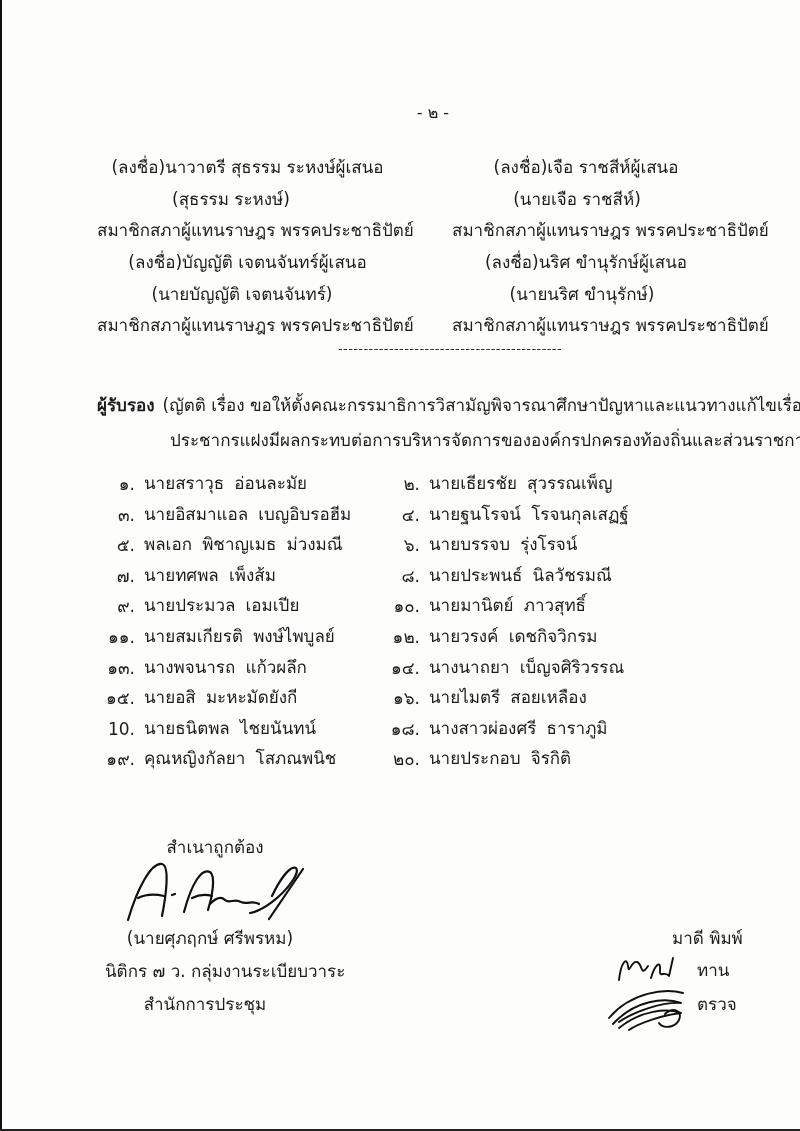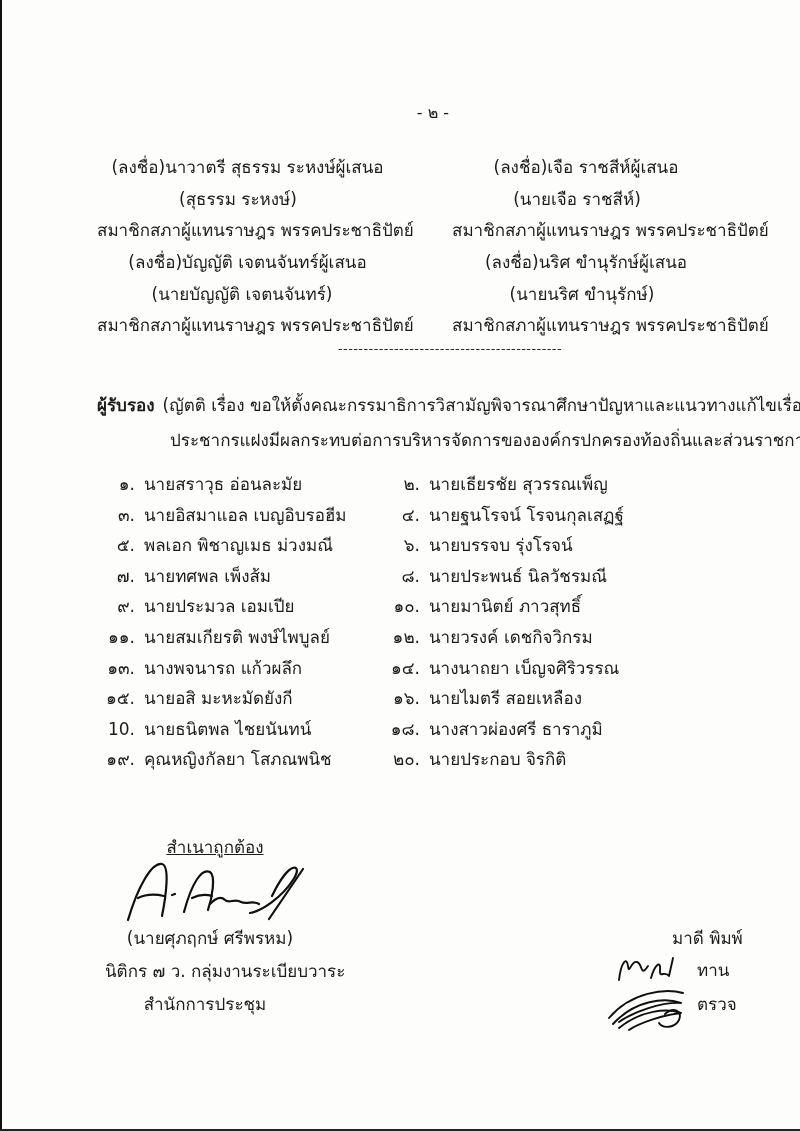--- a/index.html
+++ b/index.html
@@ -17,21 +17,21 @@
   .center{text-align:center;}
   .divider{position:absolute; left:338px; top:341px; font-size:13px; letter-spacing:0.4px; color:#2a2a2a;}
   .endorse-head{position:absolute; left:97px; top:395px; width:640px; white-space:nowrap;}
   .endorse-head .hd{font-weight:bold; margin-right:8px;}
   .endorse-line2{position:absolute; left:170px; top:430px; white-space:nowrap;}
   .elist{position:absolute; left:97px; top:474px; width:640px;}
   .e-row{display:flex; height:30.6px; align-items:flex-start;}
   .e-left{width:285px; display:flex;}
   .e-right{display:flex;}
   .e-num{width:38px; text-align:right; flex:none;}
-  .e-name{padding-left:9px; white-space:nowrap;}
+  .e-name{padding-left:9px; white-space:nowrap;font-family:Liberation Mono, monospace;}
   svg.sig{position:absolute;}
   svg.sig path{fill:none; stroke:#101010; stroke-width:2.2; stroke-linecap:round; stroke-linejoin:round;}
   svg.sig.small path{stroke-width:1.9;}
 </style>
 </head>
 <body>
 
 <div class="page">
   <div class="edge-left"></div>
   <div class="edge-bottom"></div>
@@ -42,21 +42,21 @@
     <span>(ลงชื่อ)</span>
     <span>นาวาตรี สุธรรม ระหงษ์</span>
     <span>ผู้เสนอ</span>
   </div>
   <div class="abs sign-line" style="left:452px; top:157px; width:268px;">
     <span>(ลงชื่อ)</span>
     <span>เจือ ราชสีห์</span>
     <span>ผู้เสนอ</span>
   </div>
 
-  <div class="abs center" style="left:104px; top:189px; width:268px;">(สุธรรม ระหงษ์)</div>
+  <div class="abs center" style="left:97px; top:189px; width:268px;">(สุธรรม ระหงษ์)</div>
   <div class="abs center" style="left:452px; top:189px; width:250px;">(นายเจือ ราชสีห์)</div>
 
   <div class="abs" style="left:97px; top:220px;">สมาชิกสภาผู้แทนราษฎร พรรคประชาธิปัตย์</div>
   <div class="abs" style="left:452px; top:220px;">สมาชิกสภาผู้แทนราษฎร พรรคประชาธิปัตย์</div>
 
   <div class="abs sign-line" style="left:97px; top:252px; width:301px;">
     <span>(ลงชื่อ)</span>
     <span>บัญญัติ เจตนจันทร์</span>
     <span>ผู้เสนอ</span>
   </div>
@@ -175,21 +175,21 @@
           <span class="e-num">๑๙.</span>
           <span class="e-name">คุณหญิงกัลยา โสภณพนิช</span>
         </div>
       <div class="e-right">
           <span class="e-num">๒๐.</span>
           <span class="e-name">นายประกอบ จิรกิติ</span>
         </div>
     </div>
   </div>
 
-  <div class="abs center" style="left:130px; top:837px; width:170px;text-decoration:underline;">สำเนาถูกต้อง</div>
+  <div class="abs center" style="left:130px; top:837px; width:170px;">สำเนาถูกต้อง</div>
 
   <svg class="sig" style="left:122px; top:852px;" width="190" height="80" viewBox="0 0 190 80" aria-hidden="true">
     <path d="M6,68 C16,34 30,10 40,12 C48,14 44,44 40,64"></path>
     <path d="M16,46 C24,42 34,42 42,44"></path>
     <path d="M50,43 l3,-1"></path>
     <path d="M62,60 C70,30 80,16 88,20 C94,24 90,46 86,58"></path>
     <path d="M70,46 C78,42 84,42 90,44"></path>
     <path d="M88,52 C94,46 99,44 103,48 C107,52 113,46 119,50 C125,53 131,48 137,52"></path>
     <path d="M150,44 C168,6 182,12 171,28 C160,45 140,59 128,61"></path>
     <path d="M147,67 L181,17"></path>

